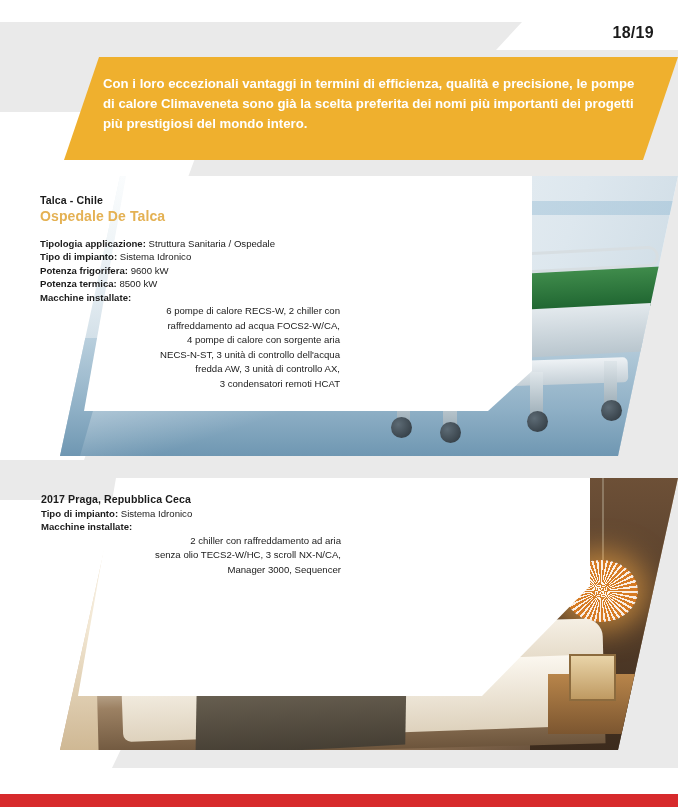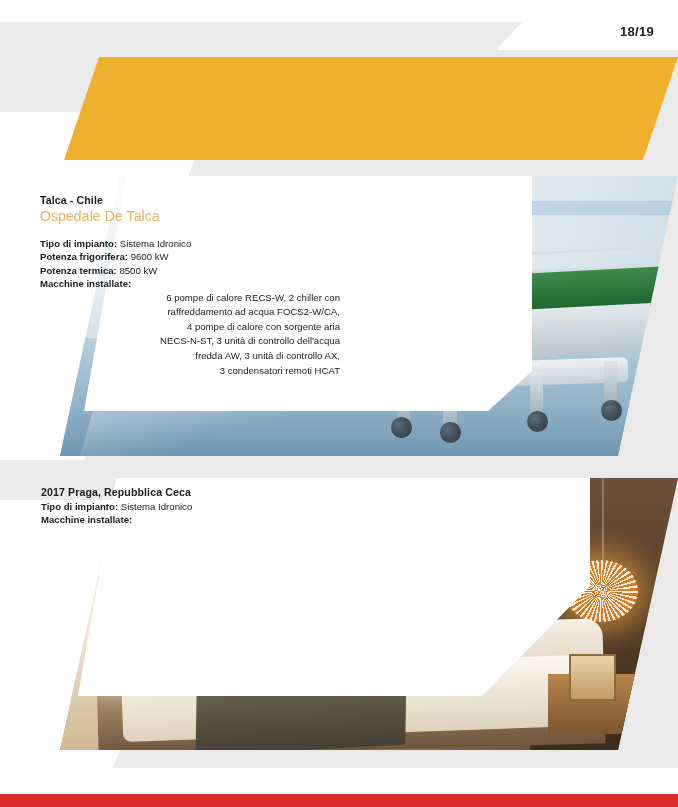--- a/index.html
+++ b/index.html
@@ -35,21 +35,21 @@
   
   .pagenum-notch {
     position: absolute;
     left: 496px; top: 22px; width: 182px; height: 28px;
     background: #ffffff;
     clip-path: polygon(26px 0, 182px 0, 182px 28px, 0 28px);
   }
   .pagenum {
     position: absolute;
     right: 24px; top: 24px;
-    font-size: 13px;
+    font-size: 16px;
     font-weight: bold;
     color: #1b1b1b;
     letter-spacing: 0.3px;
   }
 
   .bg-grey-main {
     position: absolute;
     left: 0; top: 50px; width: 678px; height: 718px;
     background: #eaeaea;
   }
@@ -120,21 +120,21 @@
   }
   .loc {
     font-size: 10.6px;
     font-weight: bold;
     color: #1b1b1b;
     margin: 0 0 2px 0;
     letter-spacing: 0.1px;
   }
   .title {
     font-size: 14px;
-    font-weight: normal;
+    font-weight: bold;
     color: #e4b153;
     margin: 0 0 13px 0;
     letter-spacing: 0.1px;
   }
   .spec {
     font-size: 9.6px;
     line-height: 13.4px;
     color: #1b1b1b;
     margin: 0;
   }
@@ -162,21 +162,21 @@
   
   #card-panorama { left: 0; top: 478px; width: 678px; height: 272px; }
   #card-panorama .card-photo {
     left: 60px; top: 0; width: 618px; height: 272px;
     clip-path: polygon(60px 0, 618px 0, 558px 272px, 0 272px);
   }
   #card-panorama .card-panel {
     left: 78px; top: 0; width: 512px; height: 218px;
     clip-path: polygon(38px 0, 512px 0, 512px 108px, 404px 218px, 0 218px);
   }
-  #card-panorama .card-body { left: 41px; top: 8px; }
+  #card-panorama .card-body { left: 41px; top: 15px; }
 
   
   
   .hospital {
     background:
       linear-gradient(180deg, #f2f6f8 0%, #e6eef3 40%, #cfdde6 62%, #9db9cc 100%);
   }
   .hosp-wall-r {
     position: absolute;
     right: 0; top: 0; width: 52%; height: 100%;
@@ -393,20 +393,21 @@
   <div class="pagenum-notch"></div>
   <div class="pagenum">18/19</div>
 
   <div class="bg-grey-main"></div>
   <div class="diag-white-1"></div>
   <div class="diag-white-2"></div>
   <div class="bg-white-bottom"></div>
   <div class="bottom-rule"></div>
 
   <div class="quote-banner"></div>
+  <div class="quote-text">Con i loro eccezionali vantaggi in termini di efficienza, qualità e precisione, le pompe di calore Climaveneta sono già la scelta preferita dei nomi più importanti dei progetti più prestigiosi del mondo intero.</div>
 
   <div class="card" id="card-talca">
 
     <div class="card-photo">
       <div class="scene hospital">
         <div class="hosp-ceiling"></div>
         <div class="hosp-wall-r"></div>
         <div class="hosp-band"></div>
         <div class="hosp-doorframe"></div>
         <div class="hosp-floor"></div>
@@ -436,20 +437,24 @@
       </div>
     </div>
 
     <div class="card-panel"></div>
 
     <div class="card-body">
       <p class="loc">Talca - Chile</p>
       <p class="title">Ospedale De Talca</p>
 
       <p class="spec">
+        <b>Tipologia applicazione:</b>
+        <span>Struttura Sanitaria / Ospedale</span>
+      </p>
+      <p class="spec">
         <b>Tipo di impianto:</b>
         <span>Sistema Idronico</span>
       </p>
       <p class="spec">
         <b>Potenza frigorifera:</b>
         <span>9600 kW</span>
       </p>
       <p class="spec">
         <b>Potenza termica:</b>
         <span>8500 kW</span>
@@ -498,16 +503,19 @@
     <div class="card-body">
       <p class="loc">2017 Praga, Repubblica Ceca</p>
 
       <p class="spec">
         <b>Tipo di impianto:</b>
         <span>Sistema Idronico</span>
       </p>
       <p class="spec">
         <b>Macchine installate:</b>
       </p>
+      <p class="machines" style="white-space: pre-line;">2 chiller con raffreddamento ad aria
+senza olio TECS2-W/HC, 3 scroll NX-N/CA,
+Manager 3000, Sequencer</p>
     </div>
   </div>
 
 </div>
 
 </body></html>

